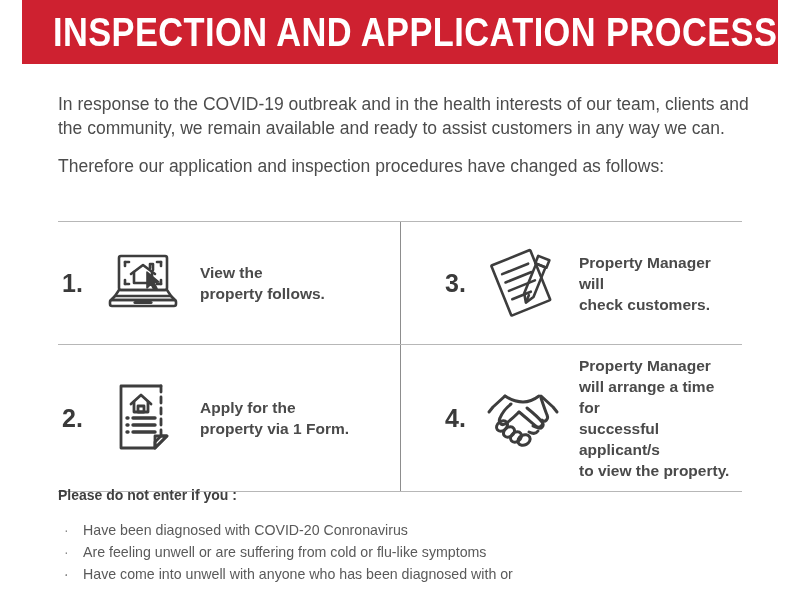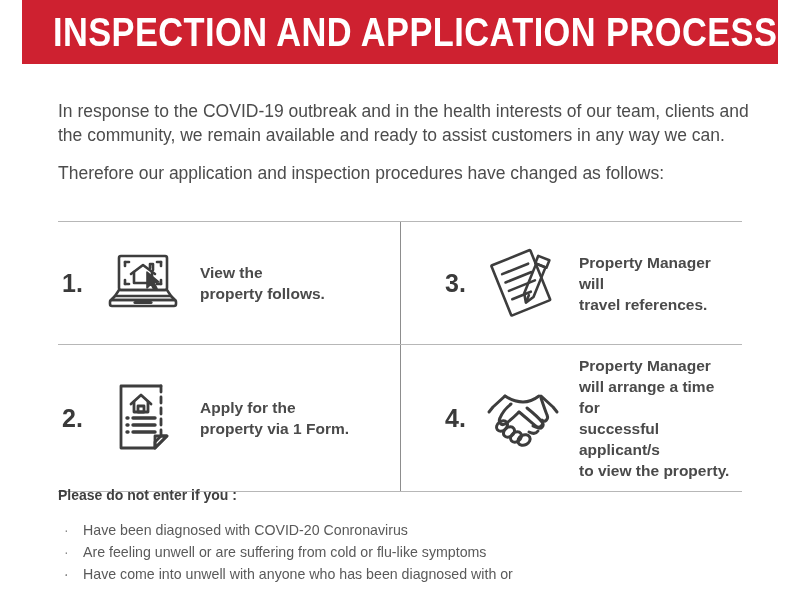--- a/index.html
+++ b/index.html
@@ -45,21 +45,21 @@
     padding-left: 36px;
     transform: scaleX(0.86);
     transform-origin: left center;
     white-space: nowrap;
   }
 
   
   .intro {
     position: absolute;
     left: 58px;
-    top: 99px;
+    top: 92px;
     width: 700px;
   }
   .intro p {
     margin: 0 0 14px 0;
     font-size: 17.5px;
     line-height: 24px;
     color: #4c4c4c;
   }
 
   
@@ -210,21 +210,21 @@
             </g>
             <g transform="rotate(22 44 40)">
               <path d="M40 8 L52 8 L52 16 L40 16 Z"></path>
               <path d="M41 16 L51 16 L51 48 L46 56 L41 48 Z"></path>
               <line x1="46" y1="48" x2="46" y2="54"></line>
             </g>
           </svg>
         </div>
         <div class="step-text">
           <div>Property Manager will</div>
-          <div>travel references.</div>
+          <div>check customers.</div>
         </div>
       </div>
 
     </div>
 
     <div class="steps-row row-bottom">
 
       <div class="step left">
         <div class="step-num">2.</div>
         <div class="step-icon">

